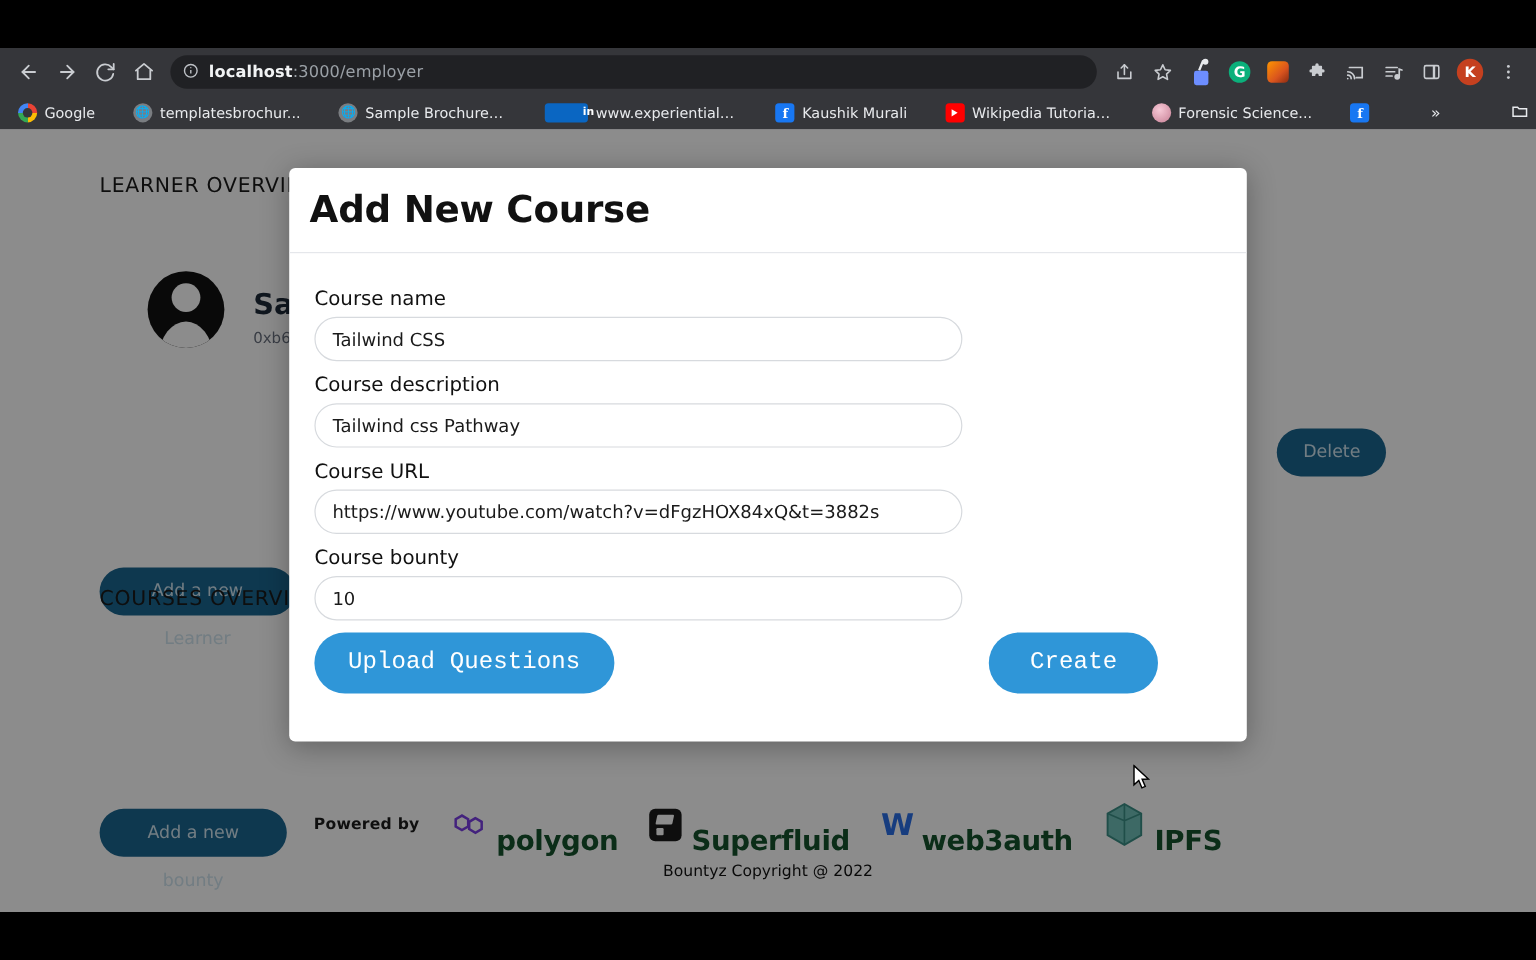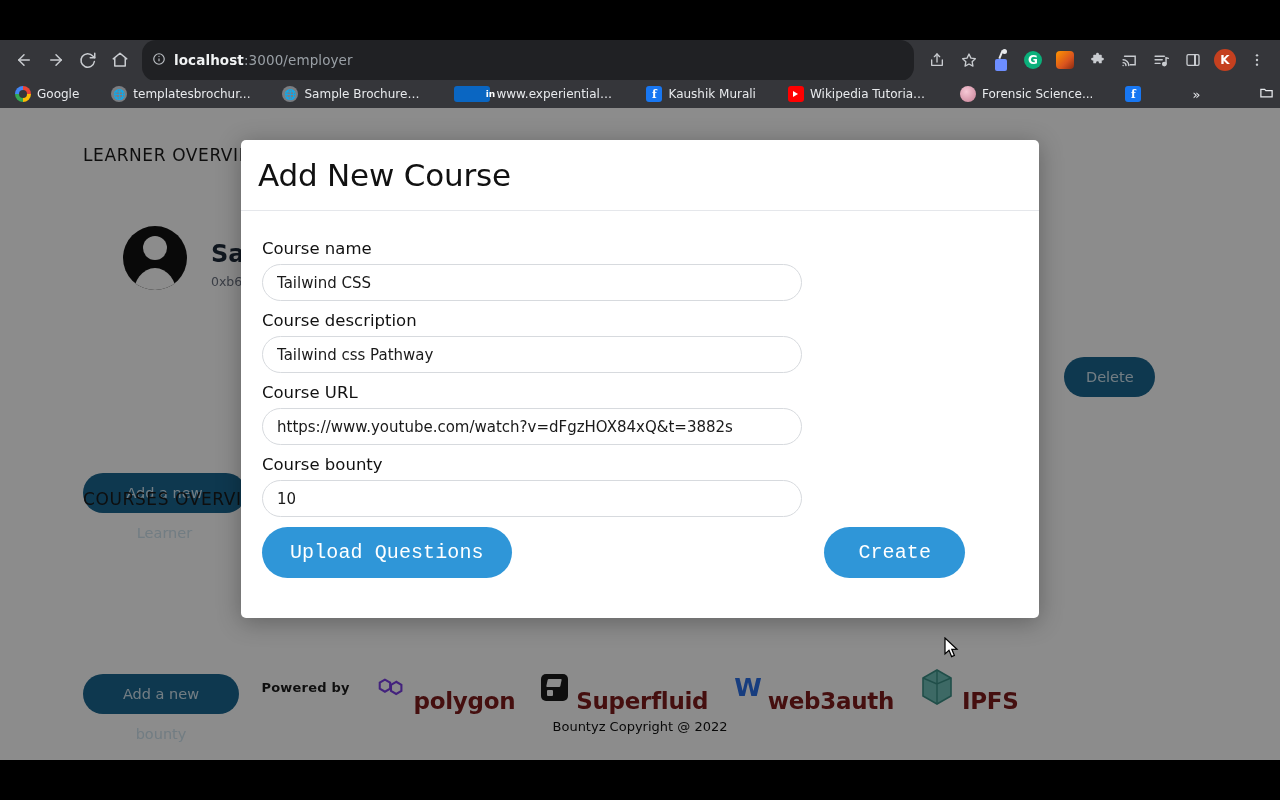--- a/index.html
+++ b/index.html
@@ -19,21 +19,21 @@
     background: #35363a; display: flex; align-items: center; padding: 0 8px;
   }
   .navbtn {
     width: 32px; height: 32px; border-radius: 50%;
     display: flex; align-items: center; justify-content: center;
     color: #c9ccd0; flex: none;
   }
   .navbtn svg { display: block; }
 
   .omnibox {
-    flex: 1 1 auto; height: 41px; margin: 0 8px 0 6px;
+    flex: 1 1 auto; height: 28px; margin: 0 8px 0 6px;
     background: #202124; border-radius: 14px;
     display: flex; align-items: center; padding: 0 10px; gap: 8px;
     min-width: 0;
   }
   .omnibox .info-ic { flex: none; color: #bdc1c6; }
   .urltext {
     font-size: 13.5px; white-space: nowrap; overflow: hidden;
     color: #9aa0a6; letter-spacing: .1px;
   }
   .urltext b { color: #f1f3f4; font-weight: 700; }
@@ -118,40 +118,40 @@
   }
   #btn-delete { left: 1064px; top: 249px; width: 91px; }
   #btn-add-learner { left: 83px; top: 365px; width: 163px; }
   #btn-add-course { left: 83px; top: 566px; width: 156px; }
 
   
   .footer { position: absolute; left: 0; top: 550px; width: 1280px; text-align: center; }
   .powered-row { display: flex; align-items: center; justify-content: center; gap: 26px; height: 58px; }
   .powered-label { font-size: 13px; color: #1c1c1c; font-weight: 600; letter-spacing:.2px;}
   .logo { display: flex; align-items: center; gap: 8px; }
-  .logo .word { font-size: 23px; font-weight: 700; color: #7f1d1d; letter-spacing: -.3px; margin-top: 28px; }
+  .logo .word { font-size: 23px; font-weight: 700; color: #14532d; letter-spacing: -.3px; margin-top: 28px; }
 
   .poly-mark { width: 30px; height: 26px; }
   .sf-mark { width: 27px; height: 27px; background:#1a1a1a; border-radius:5px; position:relative; }
   .sf-mark::before { content:""; position:absolute; left:6px; top:5px; width:14px; height:8px; background:#fff; border-radius:1px; transform: skewX(-12deg); }
   .sf-mark::after { content:""; position:absolute; left:6px; top:16px; width:6px; height:6px; background:#fff; border-radius:1px; }
   .w3a-mark { font-size: 25px; font-weight: 800; color: #2b6fe8; line-height: 1; letter-spacing: -2px;}
   .ipfs-mark { width: 34px; height: 38px; }
 
   .foot-text { font-size: 13px; color: #111; line-height: 18px; margin-top: 2px; }
 
   
   #backdrop { position: absolute; inset: 0; background: rgba(0,0,0,0.45); }
   #modal {
     position: absolute; left: 241px; top: 32px; width: 798px; height: 478px;
     background: #fff; border-radius: 5px; box-shadow: 0 4px 24px rgba(0,0,0,.3);
     overflow: hidden;
   }
   #modal-head { height: 71px; border-bottom: 1px solid #e5e7eb; display:flex; align-items:center; }
-  #modal-title { font-size: 31px; font-weight: 400; color: #111; padding-left: 17px; letter-spacing: -.2px; }
+  #modal-title { font-size: 31px; font-weight: 700; color: #111; padding-left: 17px; letter-spacing: -.2px; }
   #modal-body { padding: 28px 48px 0 21px; }
 
   .field-label { font-size: 16.5px; color: #111; margin-bottom: 6px; font-weight: 400; }
   .field-input {
     width: 540px; height: 37px; border: 1px solid #d7dade; border-radius: 19px;
     background: #fff; font-size: 15px; color: #1a1a1a;
     padding: 0 14px; font-family: inherit; outline: none; display: block;
     margin-bottom: 10px;
   }
   .btnrow { position: relative; width: 703px; height: 56px; margin-top: 6px; }

